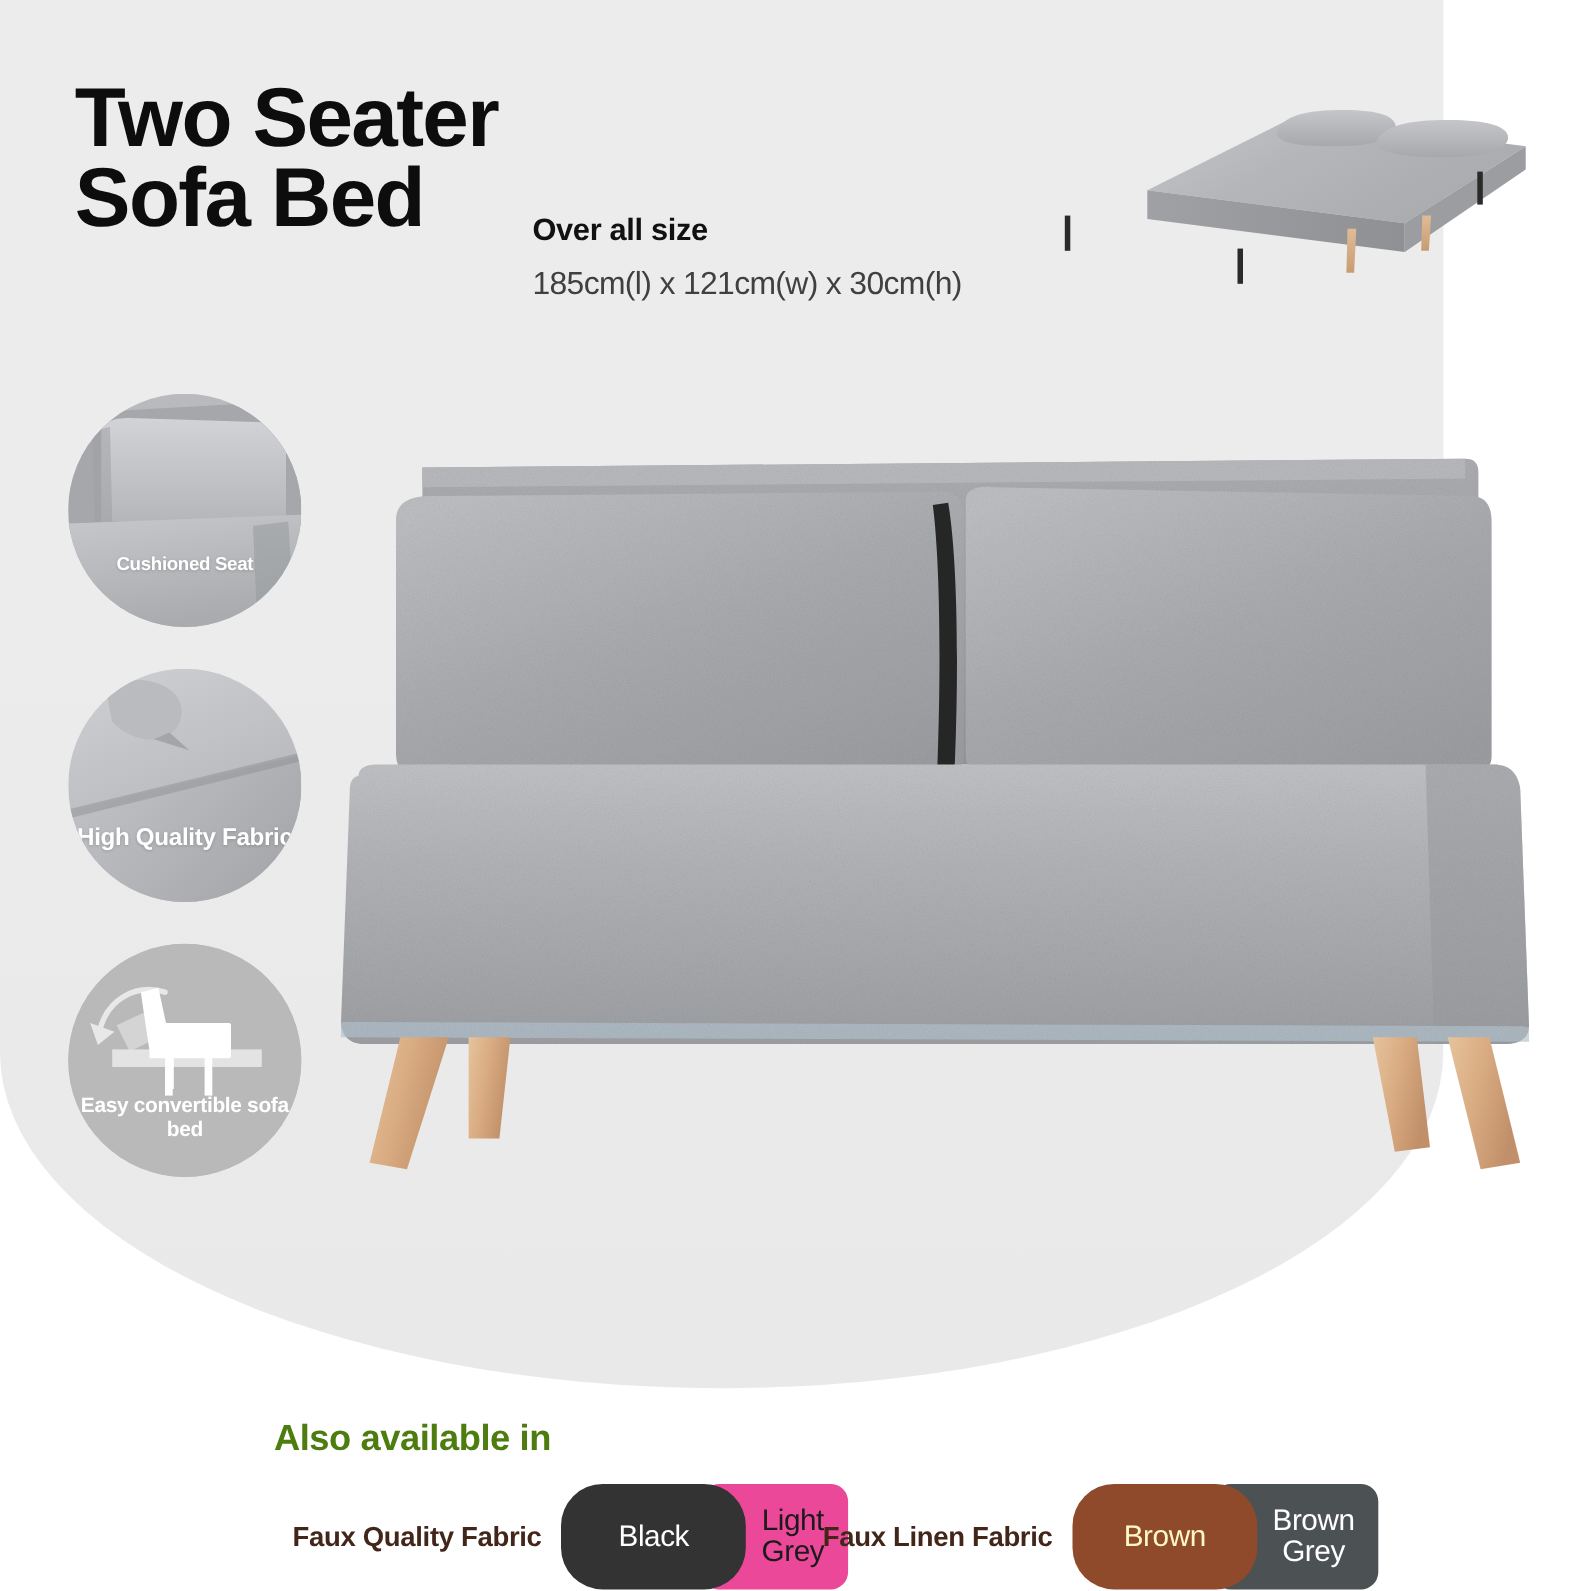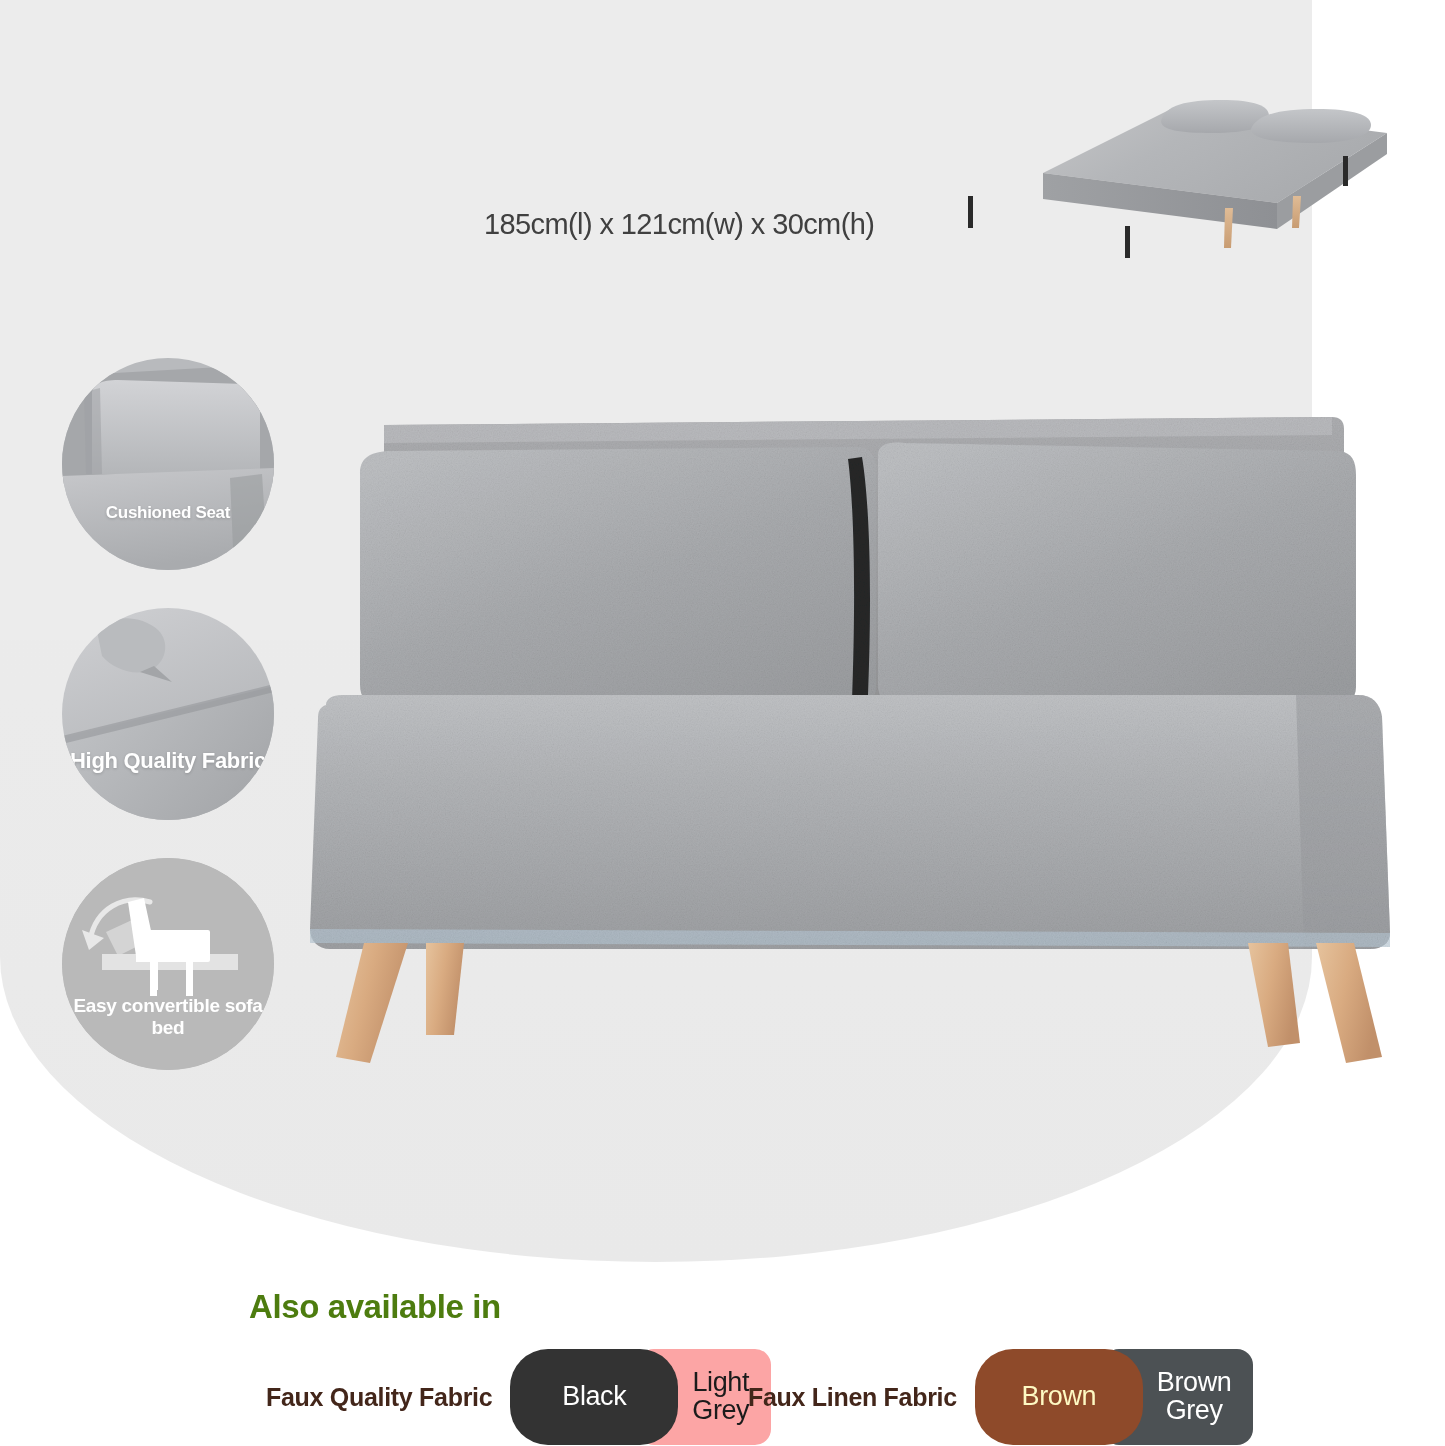--- a/index.html
+++ b/index.html
@@ -149,34 +149,39 @@
     padding: 0 22px 0 54px;
     margin-left: -40px;
   }
   .swatch.front {
     border-radius: 38px;
     padding: 0 34px;
     position: relative;
     z-index: 2;
   }
   .sw-black { background:#333333; color:#ffffff; min-width: 168px; }
-  .sw-lightgrey { background:#fca5a5; color:#1b1b1b; min-width: 120px; text-align: center; }
+  .sw-lightgrey { background:#ec4899; color:#1b1b1b; min-width: 120px; text-align: center; }
   .sw-brown { background:#8e4a2a; color:#fef9c3; min-width: 168px; }
   .sw-darkgrey { background:#4c5154; color:#ffffff; min-width: 120px; }
 </style>
 </head>
 <body>
 
 <div id="poster">
 
   <div class="grey-panel"></div>
   <div class="grey-panel-top"></div>
 
+  <div class="headline">
+    <h1><span>Two Seater</span></h1>
+    <h1><span>Sofa Bed</span></h1>
+  </div>
 
   <div class="size-block">
+    <div class="size-title">Over all size</div>
     <div class="size-dims">185cm(l) x 121cm(w) x 30cm(h)</div>
   </div>
 
   <div class="bed-photo">
     <svg viewBox="0 0 480 215" xmlns="http://www.w3.org/2000/svg">
       <defs>
         <linearGradient id="bedTop" x1="0" y1="0" x2="1" y2="0.5">
           <stop offset="0" stop-color="#c5c6c8"></stop>
           <stop offset="0.45" stop-color="#b4b6b9"></stop>
           <stop offset="1" stop-color="#a9abae"></stop>

